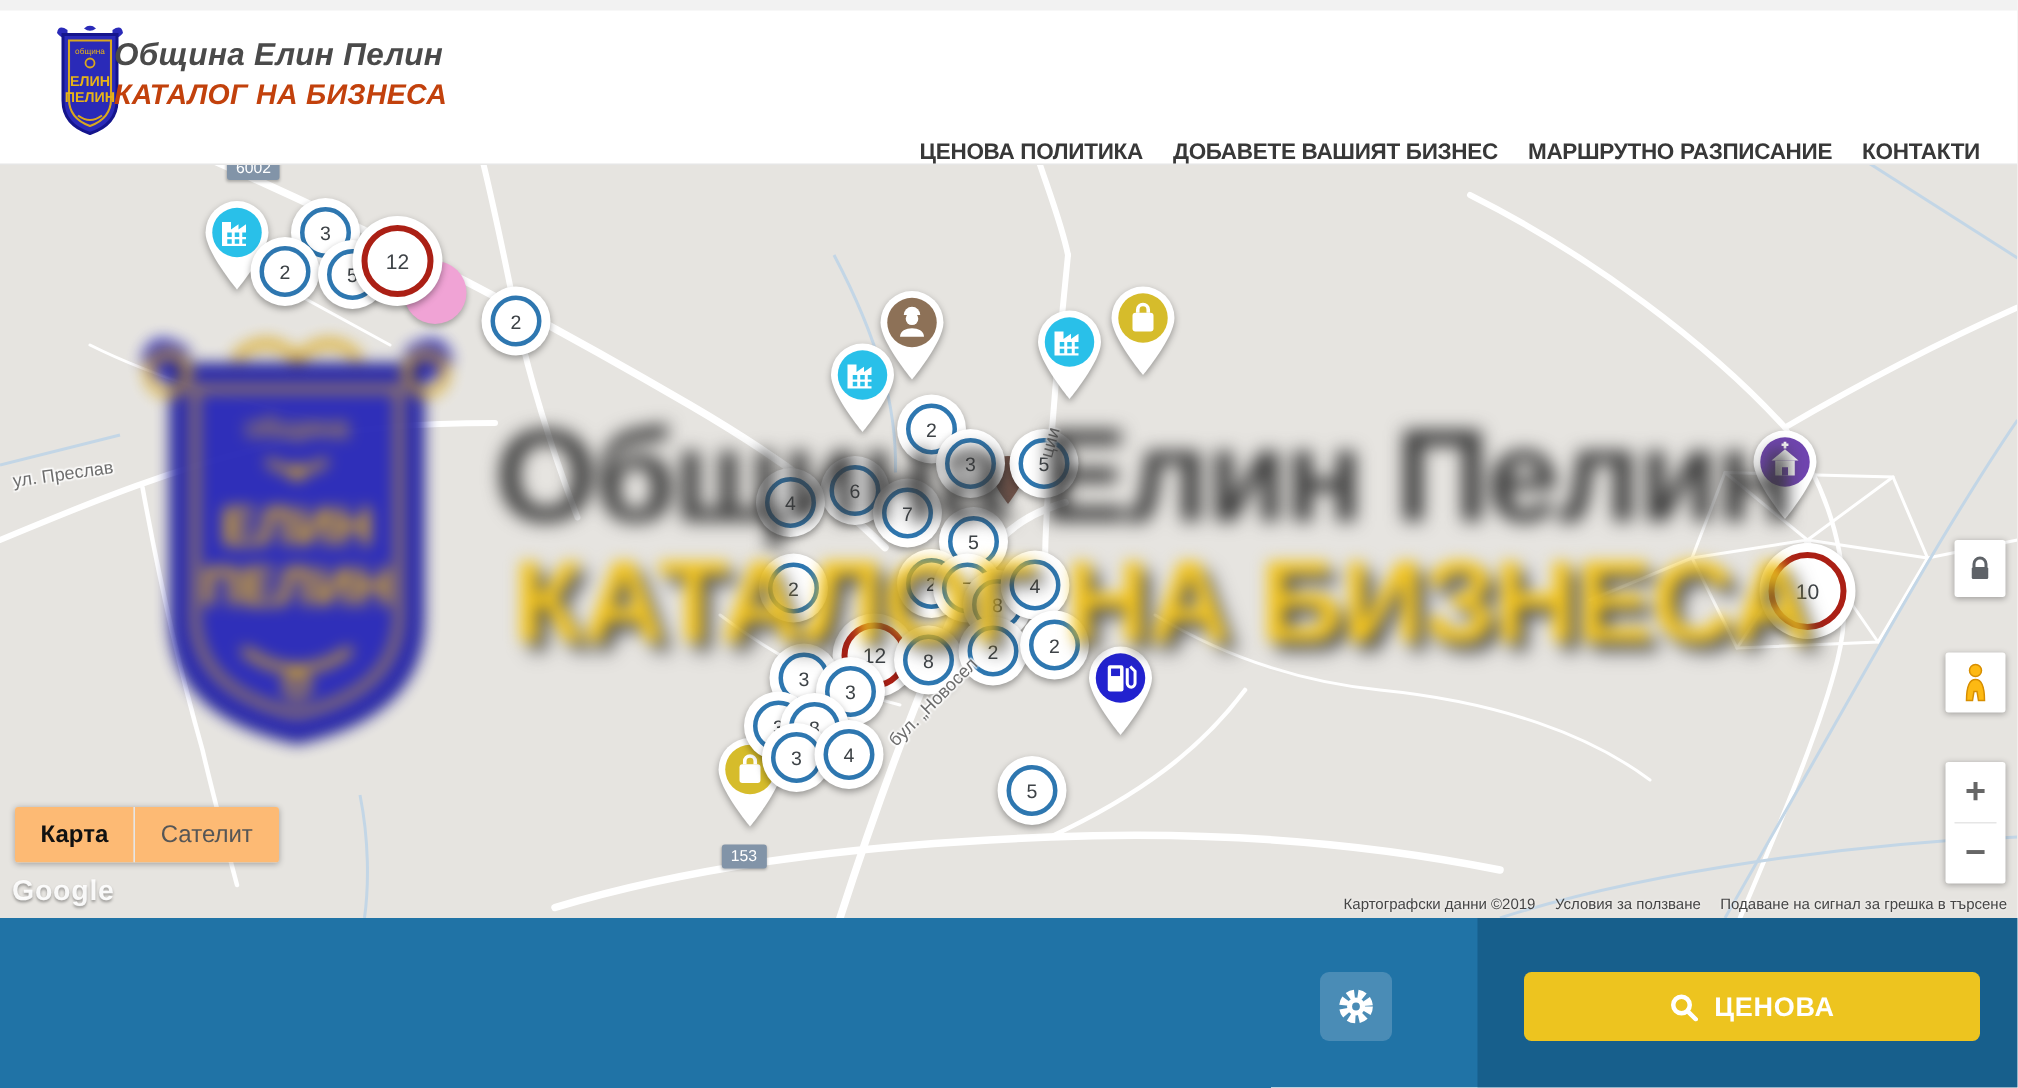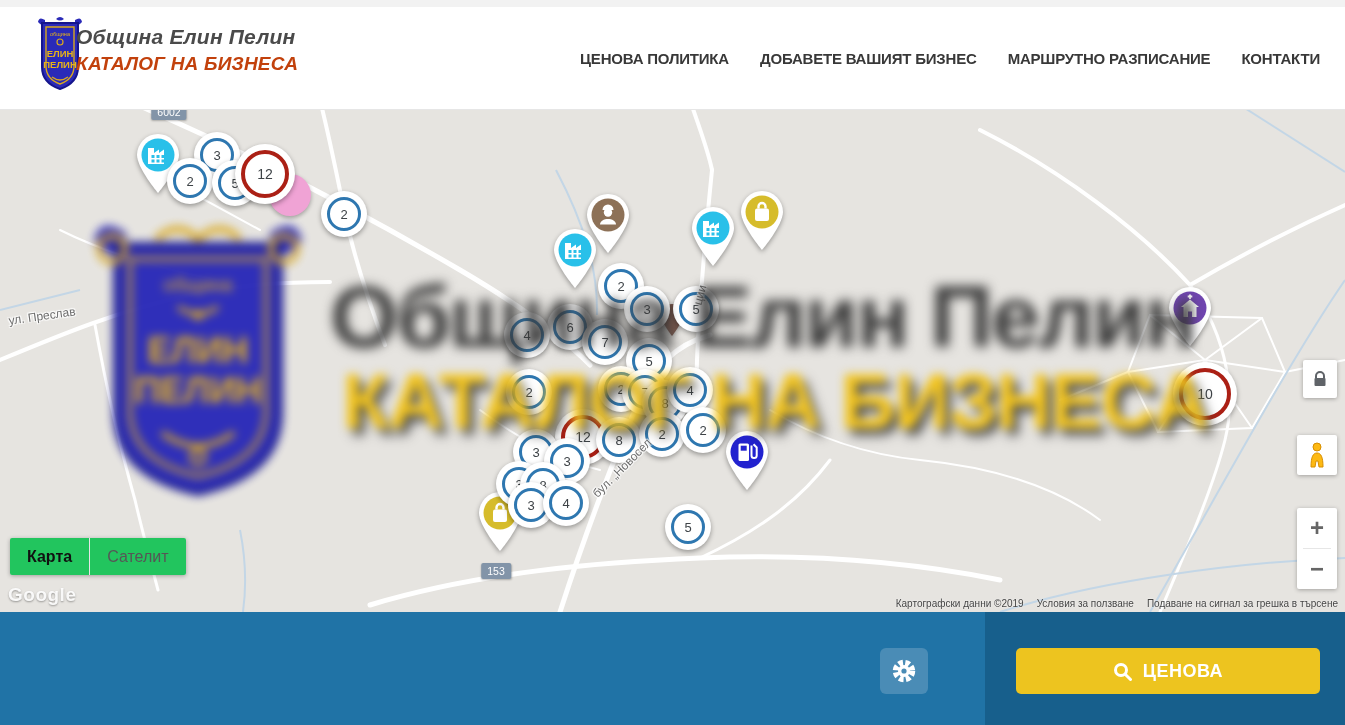--- a/index.html
+++ b/index.html
@@ -7,21 +7,21 @@
     width:1345px;height:725px;overflow:hidden;position:relative;
     font-family:"Liberation Sans", sans-serif;background:#fff;
   }
   
   .header{position:absolute;left:0;top:0;width:1345px;height:110px;background:#fff;
     border-top:7px solid #f2f2f2;border-bottom:1px solid #e6e6e6;box-sizing:border-box;}
   .logo-wrap{position:absolute;left:12px;top:10px;width:48px;height:76px;cursor:pointer;margin-left:24px;}
   .brand{position:absolute;left:76px;top:18px;cursor:pointer;font-style:italic;}
   .brand-title{font-size:21px;font-weight:700;color:#4a4a4a;letter-spacing:.2px;}
   .brand-sub{font-size:19px;font-weight:700;color:#c2410c;margin-top:4px;letter-spacing:.2px;}
-  .nav{position:absolute;right:25px;top:0;height:103px;display:flex;align-items:center;gap:31px;}
+  .nav{position:absolute;right:25px;top:0;height:103px;display:flex;align-items:flex-end;gap:20px;}
   .nav-item{font-size:15px;font-weight:700;color:#383838;letter-spacing:-0.2px;cursor:pointer;white-space:nowrap;}
   
   .map{position:absolute;left:0;top:110px;width:1345px;height:502px;background:#e6e4e0;overflow:hidden;cursor:grab;}
   .roads{position:absolute;left:0;top:0;}
   .street-label{position:absolute;font-size:12px;color:#6e6e6e;white-space:nowrap;
     text-shadow:1px 1px 1px #fff,-1px -1px 1px #fff,1px -1px 1px #fff,-1px 1px 1px #fff;}
   .road-badge{position:absolute;background:#8294a8;color:#fff;font-size:10.5px;line-height:16px;
     padding:0 6px;border-radius:2px;box-shadow:0 1px 2px rgba(0,0,0,.25);}
   .cluster{position:absolute;background:#fff;border-radius:50%;box-shadow:0 2px 5px rgba(0,0,0,.35);cursor:pointer;}
   .cluster .ring{position:absolute;left:6px;top:6px;right:6px;bottom:6px;border-radius:50%;
@@ -31,21 +31,21 @@
   
   .wm-logo{position:absolute;left:86px;top:103px;width:224px;height:290px;filter:blur(5px);opacity:.97;pointer-events:none;}
   .wm-title{position:absolute;left:330px;top:156px;font-size:88px;font-weight:700;color:#383838;
     filter:blur(6px);letter-spacing:-2px;white-space:nowrap;pointer-events:none;}
   .wm-sub{position:absolute;left:342px;top:247px;font-size:77px;font-weight:700;color:#f2c41e;
     filter:blur(5px);letter-spacing:-1px;white-space:nowrap;pointer-events:none;
     text-shadow:6px 7px 7px rgba(45,45,45,.9);}
   
   .maptype{position:absolute;left:10px;top:428px;display:flex;height:37px;
     box-shadow:0 1px 4px rgba(0,0,0,.3);border-radius:2px;overflow:hidden;}
-  .maptype .btn{background:#22c55e;display:flex;align-items:center;padding:0 17px;font-size:16px;cursor:pointer;}
+  .maptype .btn{background:#fdba74;display:flex;align-items:center;padding:0 17px;font-size:16px;cursor:pointer;}
   .maptype .active{font-weight:700;color:#111;}
   .maptype .inactive{color:#565656;border-left:1px solid #e6e6e6;}
   .google-logo{position:absolute;left:8px;bottom:6px;font-size:19px;font-weight:700;color:rgba(255,255,255,.92);
     letter-spacing:.5px;text-shadow:0 1px 2px rgba(0,0,0,.35);cursor:pointer;}
   .attrib{position:absolute;right:7px;bottom:3px;font-size:10px;color:#454545;display:flex;gap:13px;
     text-shadow:0 0 2px rgba(255,255,255,.9);}
   .attrib span{cursor:pointer;}
   .ctl-lock{position:absolute;left:1303px;top:250px;width:34px;height:38px;background:#fff;border-radius:2px;
     box-shadow:0 1px 4px rgba(0,0,0,.3);display:flex;align-items:center;justify-content:center;cursor:pointer;}
   .ctl-pegman{position:absolute;left:1297px;top:325px;width:40px;height:40px;background:#fff;border-radius:2px;

